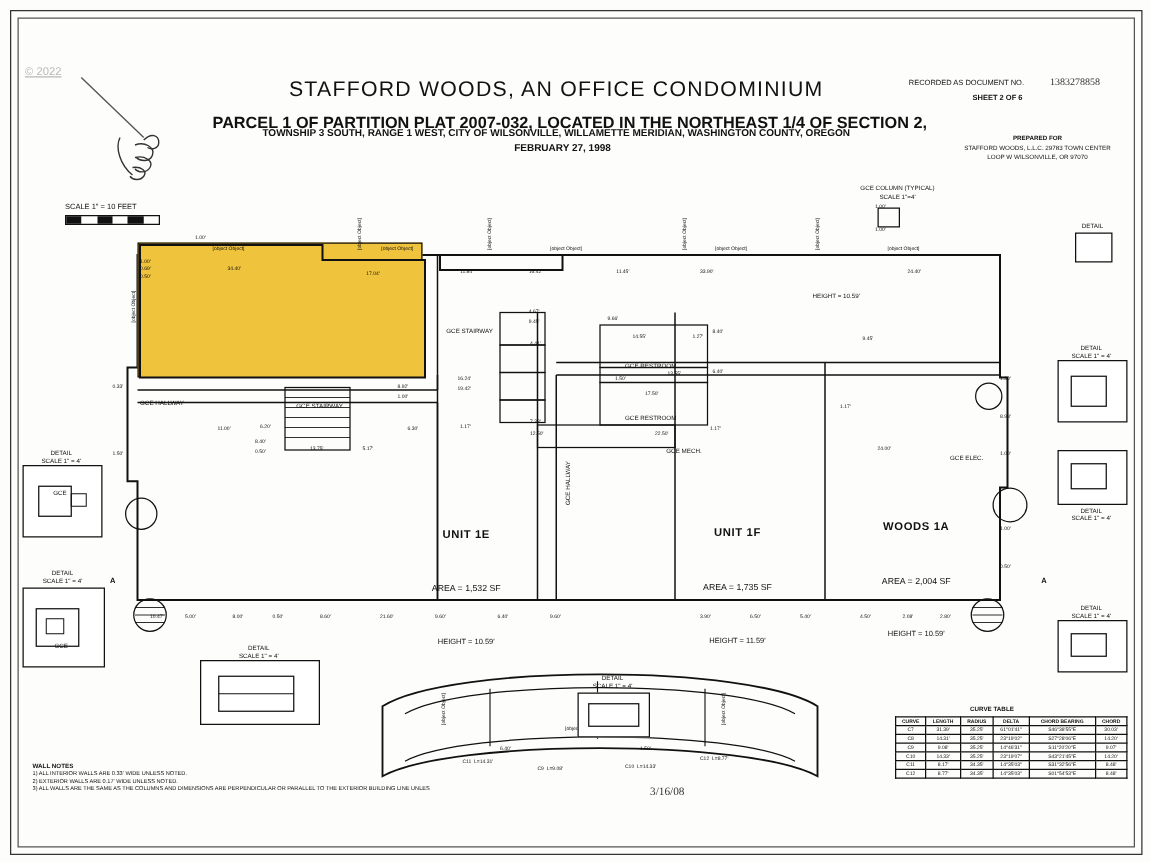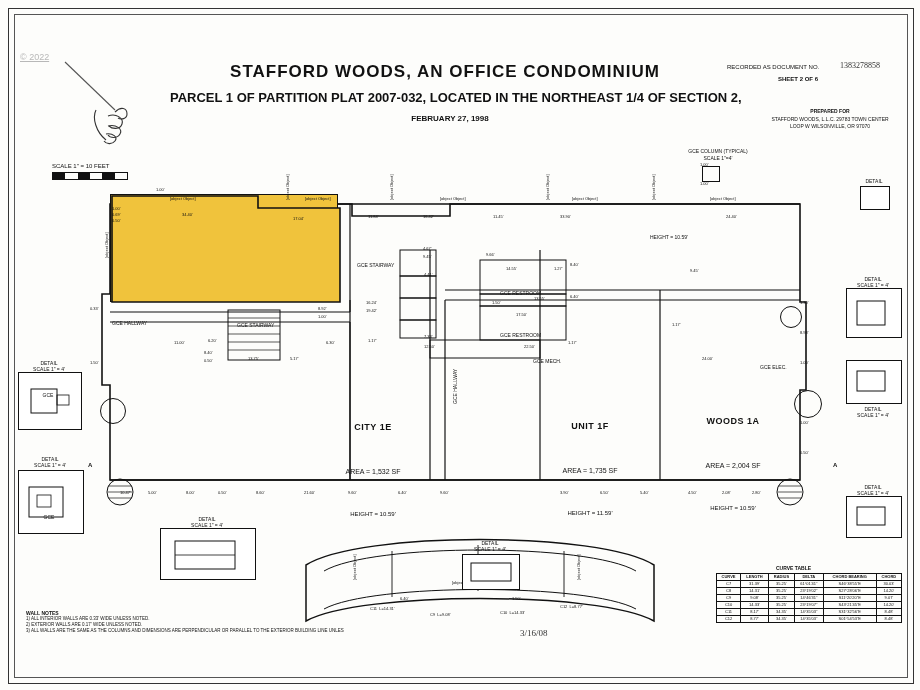--- a/index.html
+++ b/index.html
@@ -50,22 +50,23 @@
 
   <svg width="140" height="120" style="left:20px;top:50px;">
     <path d="M45,12 L95,60" stroke="#555" stroke-width="1.1" fill="none"></path>
     <path d="M95,62 c6,-6 12,-4 12,2 c0,5 -6,6 -9,4" stroke="#333" stroke-width="1.1" fill="none"></path>
     <path d="M88,66 c8,-3 16,2 14,8 c-2,6 -10,5 -13,2" stroke="#333" stroke-width="1.1" fill="none"></path>
     <path d="M88,76 c8,-2 15,3 12,8 c-3,5 -10,4 -12,1" stroke="#333" stroke-width="1.1" fill="none"></path>
     <path d="M86,84 c7,-1 12,3 9,7 c-3,4 -9,3 -11,0" stroke="#333" stroke-width="1.1" fill="none"></path>
     <path d="M76,60 c-4,8 0,22 10,30" stroke="#333" stroke-width="1.1" fill="none"></path>
   </svg>
 
-  <div class="t title center" style="left:200px;top:62px;width:490px;font-size:17px;font-weight:bold;">STAFFORD WOODS, AN OFFICE CONDOMINIUM</div>
+  <div class="t title center" style="left:200px;top:62px;width:490px;font-size:17px;font-weight:normal;">STAFFORD WOODS, AN OFFICE CONDOMINIUM</div>
   <div class="t center" style="left:170px;top:90px;width:550px;font-size:13px;font-weight:bold;">PARCEL 1 OF PARTITION PLAT 2007-032, LOCATED IN THE NORTHEAST 1/4 OF SECTION 2,</div>
+  <div class="t center" style="left:140px;top:102px;width:610px;font-size:8px;font-weight:bold;">TOWNSHIP 3 SOUTH, RANGE 1 WEST, CITY OF WILSONVILLE, WILLAMETTE MERIDIAN, WASHINGTON COUNTY, OREGON</div>
   <div class="t center" style="left:340px;top:114px;width:220px;font-size:8px;font-weight:bold;">FEBRUARY 27, 1998</div>
 
   <div class="recdoc" style="left:727px;top:64px;">RECORDED AS DOCUMENT NO.</div>
   <div class="handwrite" style="left:840px;top:61px;font-size:8px;">1383278858</div>
   <div class="recdoc" style="left:778px;top:76px;font-weight:bold;">SHEET 2 OF 6</div>
 
   <div class="prep" style="left:770px;top:108px;width:120px;font-weight:bold;">PREPARED FOR</div>
   <div class="prep" style="left:770px;top:116px;width:120px;">STAFFORD WOODS, L.L.C.
 29783 TOWN CENTER LOOP W
 WILSONVILLE, OR  97070</div>
@@ -133,21 +134,21 @@
   <div class="hatch" style="left:110px;top:194px;width:226px;height:106px;"></div>
   <svg width="240" height="120" style="left:108px;top:192px;">
     <path d="M4,4 L150,4 L150,16 L232,16 L232,110 L4,110 Z" fill="#f0c33c" stroke="#111" stroke-width="1.6"></path>
   </svg>
 
 
   <div class="tiny5" style="position:absolute;left:650px;top:234px;">HEIGHT = 10.59'</div>
 
 
   <div class="unitlbl" style="left:318px;top:386px;width:110px;">
-    <div class="n">CITY 1E</div>
+    <div class="n">UNIT 1E</div>
     <div class="a">AREA = 1,532 SF</div>
     <div class="h">HEIGHT = 10.59'</div>
   </div>
 
   <div class="unitlbl" style="left:535px;top:385px;width:110px;">
     <div class="n">UNIT 1F</div>
     <div class="a">AREA = 1,735 SF</div>
     <div class="h">HEIGHT = 11.59'</div>
   </div>
 

